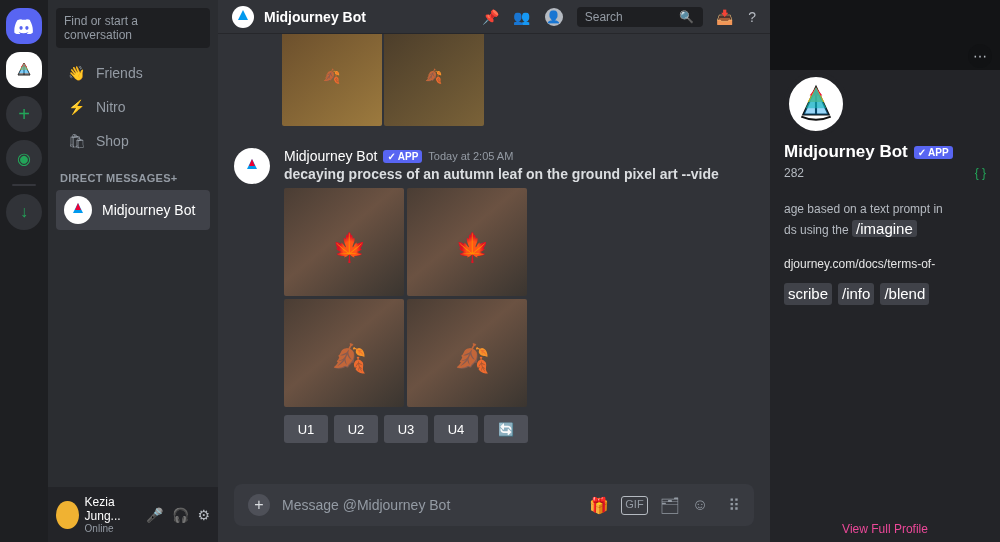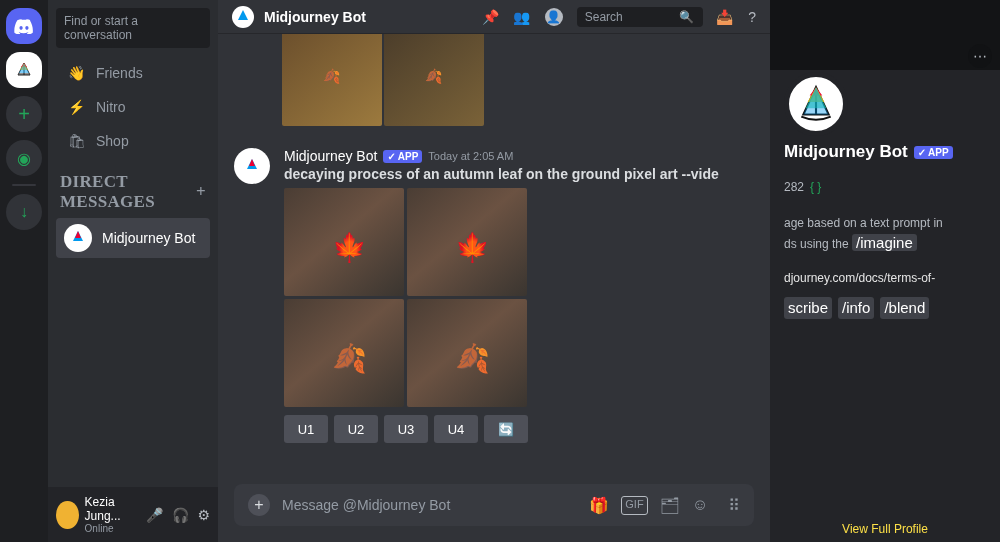--- a/index.html
+++ b/index.html
@@ -7,21 +7,21 @@
 .server-col { width: 48px; background: #1e1f22; display: flex; flex-direction: column; align-items: center; padding-top: 8px; gap: 8px; }
 .srv { width: 36px; height: 36px; border-radius: 50%; background: #313338; display: flex; align-items: center; justify-content: center; cursor: pointer; font-size: 16px; }
 .srv.discord { background: #5865f2; border-radius: 14px; }
 .srv.active { border-radius: 14px; background: #fff; position: relative; }
 .srv.add { color: #23a559; font-size: 20px; }
 .srv.down { color: #23a559; }
 .dm-col { width: 170px; background: #2b2d31; display: flex; flex-direction: column; }
 .search-box { margin: 8px; padding: 6px 8px; background: #1e1f22; border-radius: 4px; font-size: 12px; color: #949ba4; }
 .nav-item { padding: 8px 12px; display: flex; align-items: center; gap: 10px; color: #949ba4; font-size: 14px; cursor: pointer; border-radius: 4px; margin: 1px 8px; }
 .nav-item .ic { width: 18px; display: inline-flex; justify-content: center; }
-.dm-heading { padding: 14px 12px 4px; font-size: 17px; font-weight: 600; color: #949ba4; letter-spacing: .3px; display: flex; justify-content: flex-start; align-items: center; font-family: Liberation Serif, serif; }
+.dm-heading { padding: 14px 12px 4px; font-size: 11px; font-weight: 600; color: #949ba4; letter-spacing: .3px; display: flex; justify-content: flex-start; align-items: center; }
 .dm-entry { margin: 2px 8px; padding: 6px 8px; display: flex; align-items: center; gap: 10px; border-radius: 4px; cursor: pointer; }
 .dm-entry.sel { background: #404249; color: #fff; }
 .dm-av { width: 28px; height: 28px; border-radius: 50%; background: #fff; display: flex; align-items: center; justify-content: center; font-size: 14px; }
 .user-panel { margin-top: auto; background: #232428; padding: 8px; display: flex; align-items: center; gap: 6px; }
 .user-av { width: 28px; height: 28px; border-radius: 50%; background: #f0b232; }
 .user-info { display: flex; flex-direction: column; font-size: 12px; }
 .user-info .name { color: #fff; font-weight: 500; }
 .user-info .status { font-size: 10px; color: #949ba4; }
 .user-panel .icons { margin-left: auto; display: flex; gap: 8px; color: #b5bac1; }
 .main-col { flex: 1; display: flex; flex-direction: column; background: #313338; min-width: 0; }
@@ -50,26 +50,26 @@
 .composer { margin: 0 16px 16px; background: #383a40; border-radius: 8px; padding: 10px 14px; display: flex; align-items: center; gap: 12px; color: #949ba4; }
 .composer .plus { width: 22px; height: 22px; border-radius: 50%; background: #4e5058; display: flex; align-items: center; justify-content: center; color: #dbdee1; font-size: 16px; }
 .composer .ph { flex: 1; }
 .composer .right { display: flex; gap: 12px; font-size: 16px; }
 .profile-col { width: 230px; background: #232428; padding: 0; position: relative; }
 .profile-dots { position: absolute; right: 8px; top: 44px; width: 24px; height: 24px; background: #111214; border-radius: 50%; display: flex; align-items: center; justify-content: center; color: #b5bac1; cursor: pointer; z-index: 5; }
 .profile-banner { height: 70px; background: #131416; }
 .profile-av { width: 64px; height: 64px; border-radius: 50%; background: #fff; position: absolute; top: 72px; left: 14px; border: 5px solid #232428; display: flex; align-items: center; justify-content: center; }
 .profile-body { padding: 72px 14px 14px; font-size: 12px; color: #b5bac1; }
 .profile-name { color: #fff; font-weight: 700; font-size: 17px; display: flex; align-items: center; gap: 6px; }
-.profile-sub { color: #b5bac1; margin-top: 18px; display: flex; align-items: center; gap: 6px; }
+.profile-sub { color: #b5bac1; margin-top: 4px; display: flex; align-items: center; gap: 6px; justify-content: space-between; }
 .profile-desc { margin-top: 20px; line-height: 1.5; }
 .cmd { background: #404249; color: #fff; padding: 0 4px; border-radius: 3px; font-size: 15px; }
 .cmd-row { margin-top: 10px; display: flex; gap: 6px; flex-wrap: wrap; text-align: center; }
 .link { color: #e5e5e5; }
-.view-full { position: absolute; bottom: 6px; left: 0; right: 0; text-align: center; font-size: 12px; color: #fde047; cursor: pointer; }
+.view-full { position: absolute; bottom: 6px; left: 0; right: 0; text-align: center; font-size: 12px; color: #ec4899; cursor: pointer; }
 svg.sail { width: 42px; height: 42px; }
 svg.sail-sm { width: 20px; height: 20px; }
 </style>
 </head>
 <body>
 
 <div class="server-col">
   <div class="srv discord">
     <svg width="20" height="16" viewBox="0 0 24 18" fill="#fff">
         <path d="M20 2a20 20 0 00-5-1l-.3.6a15 15 0 00-5.4 0L9 1a20 20 0 00-5 1C1 7 0 12 .5 17c2 1.5 4 2.3 6 2.3l1-1.6c-.6-.2-1.2-.5-1.8-.9l.4-.3c3.5 1.6 7.3 1.6 10.8 0l.4.3c-.6.4-1.2.7-1.8.9l1 1.6c2 0 4-.8 6-2.3.6-5.6-.8-10.6-3.5-15zM8.5 13.5c-1 0-1.9-1-1.9-2.2s.8-2.2 1.9-2.2 1.9 1 1.9 2.2-.9 2.2-1.9 2.2zm7 0c-1 0-1.9-1-1.9-2.2s.8-2.2 1.9-2.2 1.9 1 1.9 2.2-.9 2.2-1.9 2.2z"></path>

